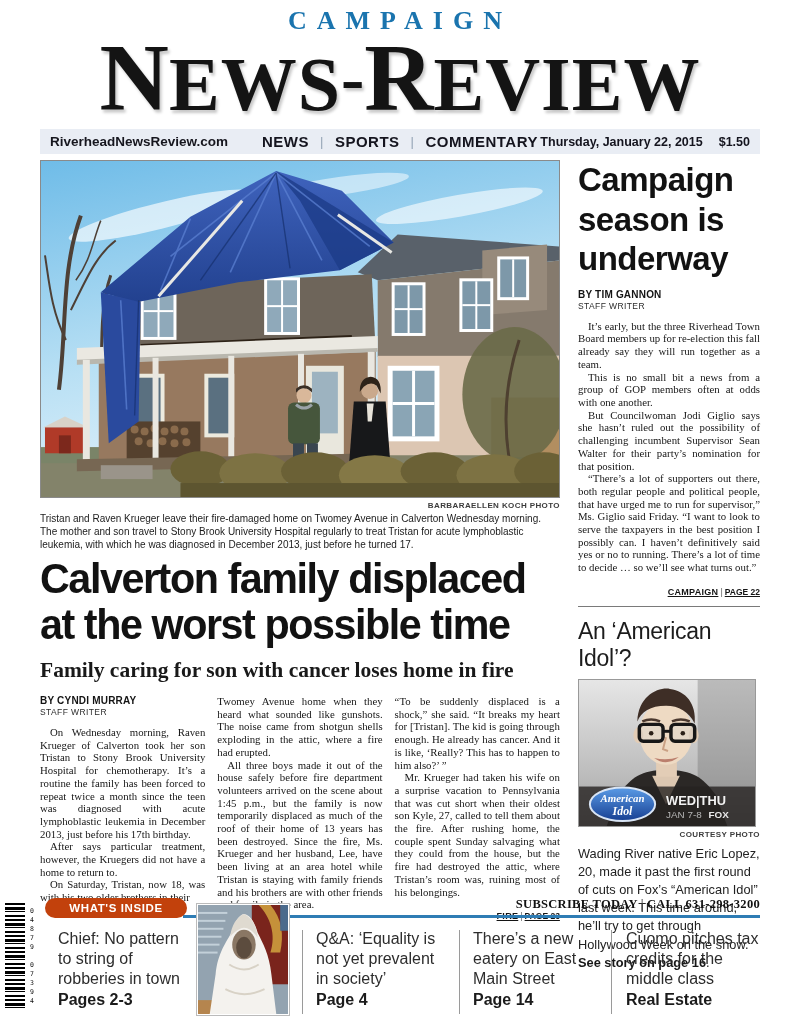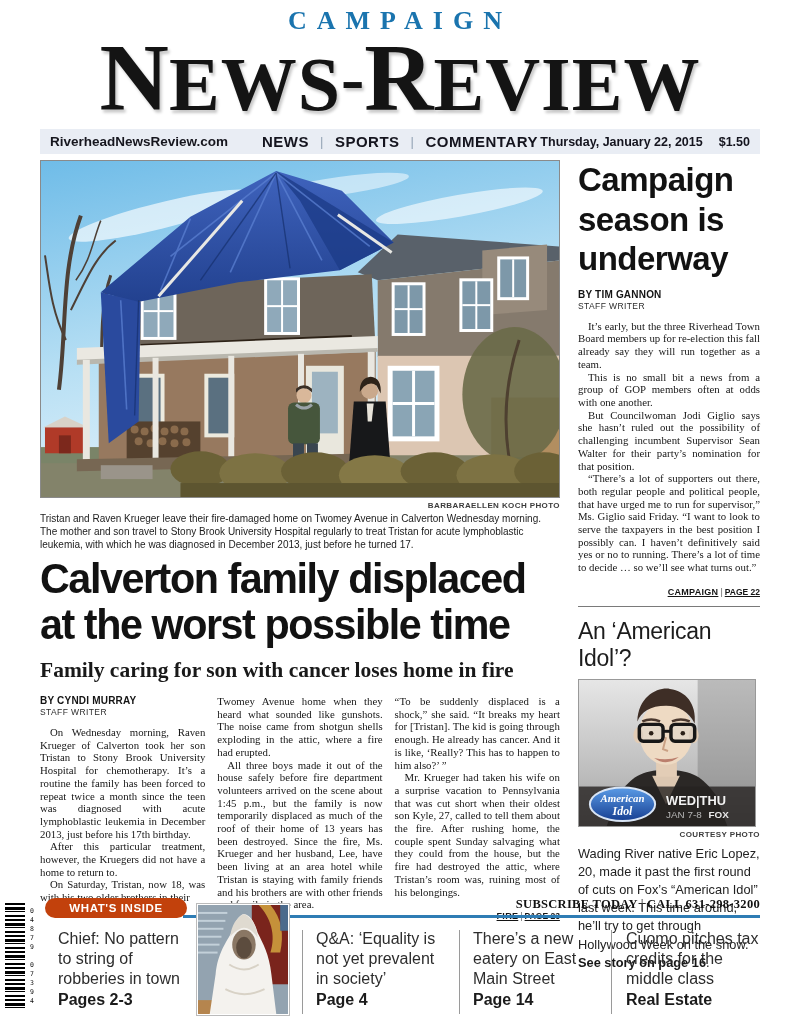--- a/index.html
+++ b/index.html
@@ -271,21 +271,21 @@
   </h1>
   <h2 class="subhead serif">Family caring for son with cancer loses home in fire</h2>
 
   <div class="columns">
     <div class="col">
       <div class="byline">
         <span class="byline-name">BY CYNDI MURRAY</span>
         <span class="byline-title">STAFF WRITER</span>
       </div>
       <p class="body-p">On Wednesday morning, Raven Krueger of Calverton took her son Tristan to Stony Brook University Hospital for chemotherapy. It’s a routine the family has been forced to repeat twice a month since the teen was diagnosed with acute lymphoblastic leukemia in December 2013, just before his 17th birthday.</p>
-      <p class="body-p">After this particular treatment, however, the Kruegers did not have a home to return to.</p>
+      <p class="body-p">After says particular treatment, however, the Kruegers did not have a home to return to.</p>
       <p class="body-p">On Saturday, Tristan, now 18, was with his two older brothers in their</p>
     </div>
     <div class="col">
       <p class="body-p noindent">Twomey Avenue home when they heard what sounded like gunshots. The noise came from shotgun shells exploding in the attic, where a fire had erupted.</p>
       <p class="body-p">All three boys made it out of the house safely before fire department volunteers arrived on the scene about 1:45 p.m., but the family is now temporarily displaced as much of the roof of their home of 13 years has been destroyed. Since the fire, Ms. Krueger and her husband, Lee, have been living at an area hotel while Tristan is staying with family friends and his brothers are with other friends and family in the area.</p>
     </div>
     <div class="col">
       <p class="body-p noindent">“To be suddenly displaced is a shock,” she said. “It breaks my heart for [Tristan]. The kid is going through enough. He already has cancer. And it is like, ‘Really? This has to happen to him also?’ ”</p>
       <p class="body-p">Mr. Krueger had taken his wife on a surprise vacation to Pennsylvania that was cut short when their oldest son Kyle, 27, called to tell them about the fire. After rushing home, the couple spent Sunday salvaging what they could from the house, but the fire had destroyed the attic, where Tristan’s room was, ruining most of his belongings.</p>
       <div class="jump">

